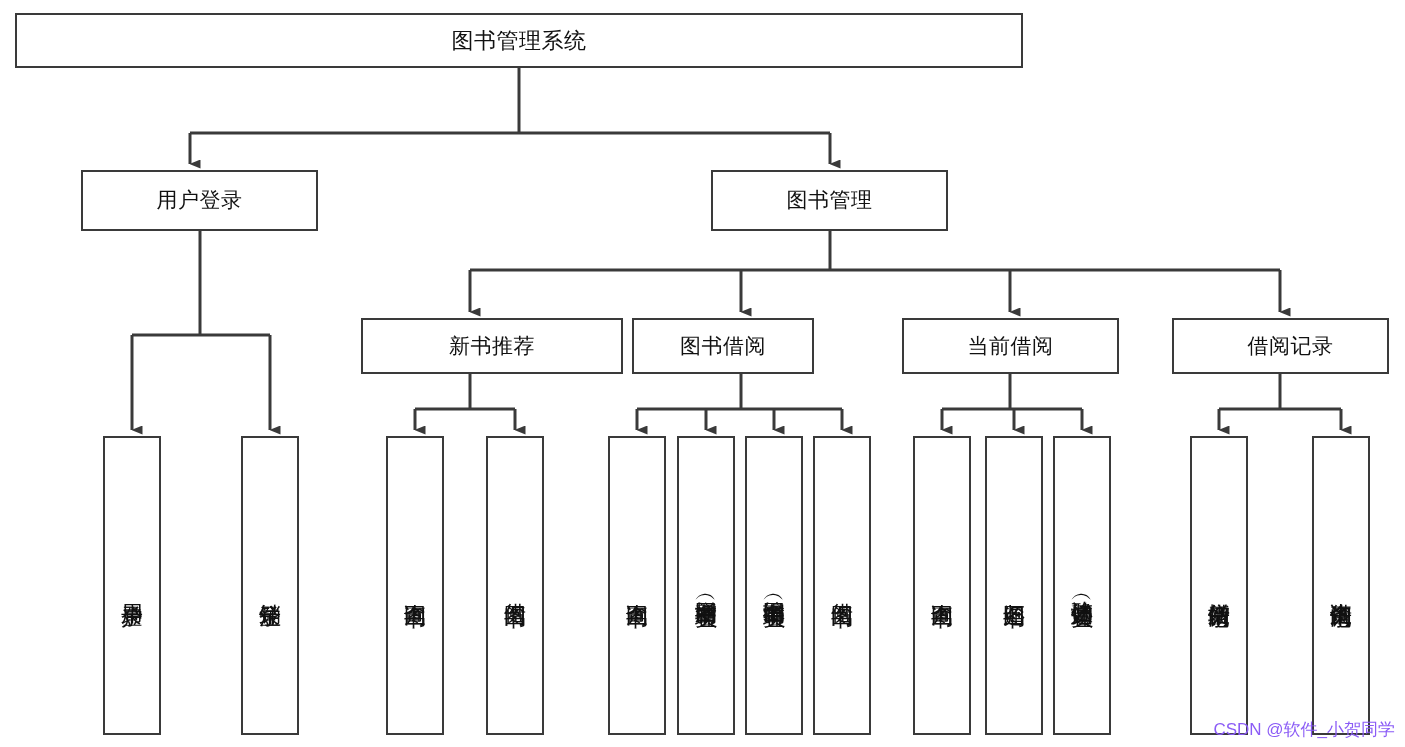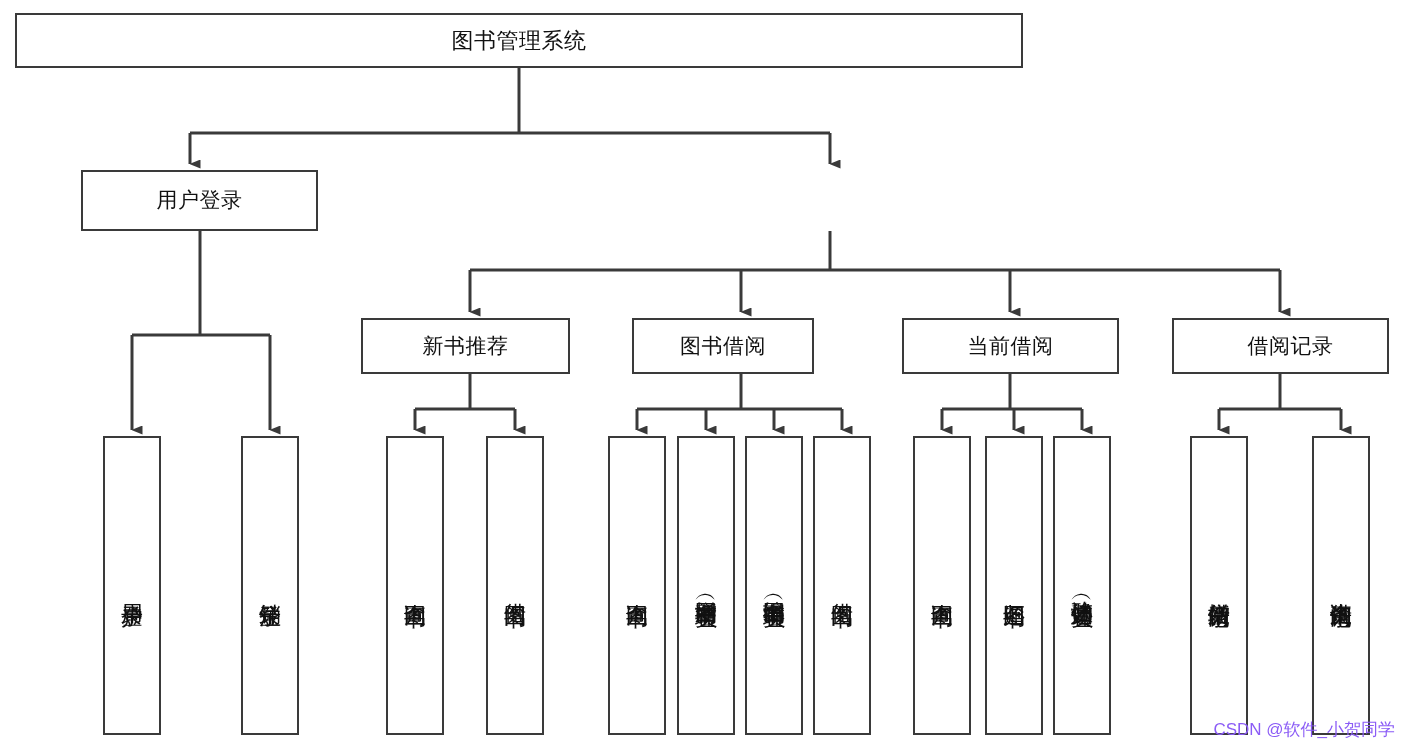--- a/index.html
+++ b/index.html
@@ -132,22 +132,25 @@
     </g>
   </svg>
 
   <div class="node horiz root" style="left: 15px; top: 13px; width: 1008px; height: 55px; border-color: rgb(58, 58, 58);">
     <span class="label" style="color: rgb(17, 17, 17);">图书管理系统</span>
   </div>
 
   <div class="node horiz" style="left: 81px; top: 170px; width: 237px; height: 61px; border-color: rgb(58, 58, 58);">
     <span class="label" style="color: rgb(17, 17, 17);">用户登录</span>
   </div>
-
-  <div class="node horiz" style="left: 361px; top: 318px; width: 209px; height: 56px; border-color: rgb(58, 58, 58);">
+  <div class="node horiz" style="left: 711px; top: 170px; width: 237px; height: 61px; border-color: rgb(58, 58, 58);">
+    <span class="label" style="color: rgb(17, 17, 17);">图书管理</span>
+  </div>
+
+  <div class="node horiz" style="left: 361px; top: 318px; width: 262px; height: 56px; border-color: rgb(58, 58, 58);">
     <span class="label" style="color: rgb(17, 17, 17);">新书推荐</span>
   </div>
   <div class="node horiz" style="left: 632px; top: 318px; width: 182px; height: 56px; border-color: rgb(58, 58, 58);">
     <span class="label" style="color: rgb(17, 17, 17);">图书借阅</span>
   </div>
   <div class="node horiz" style="left: 902px; top: 318px; width: 217px; height: 56px; border-color: rgb(58, 58, 58);">
     <span class="label" style="color: rgb(17, 17, 17);">当前借阅</span>
   </div>
   <div class="node horiz" style="left: 1172px; top: 318px; width: 217px; height: 56px; border-color: rgb(58, 58, 58);">
     <span class="label" style="color: rgb(17, 17, 17); margin-left: 20px;">借阅记录</span>

